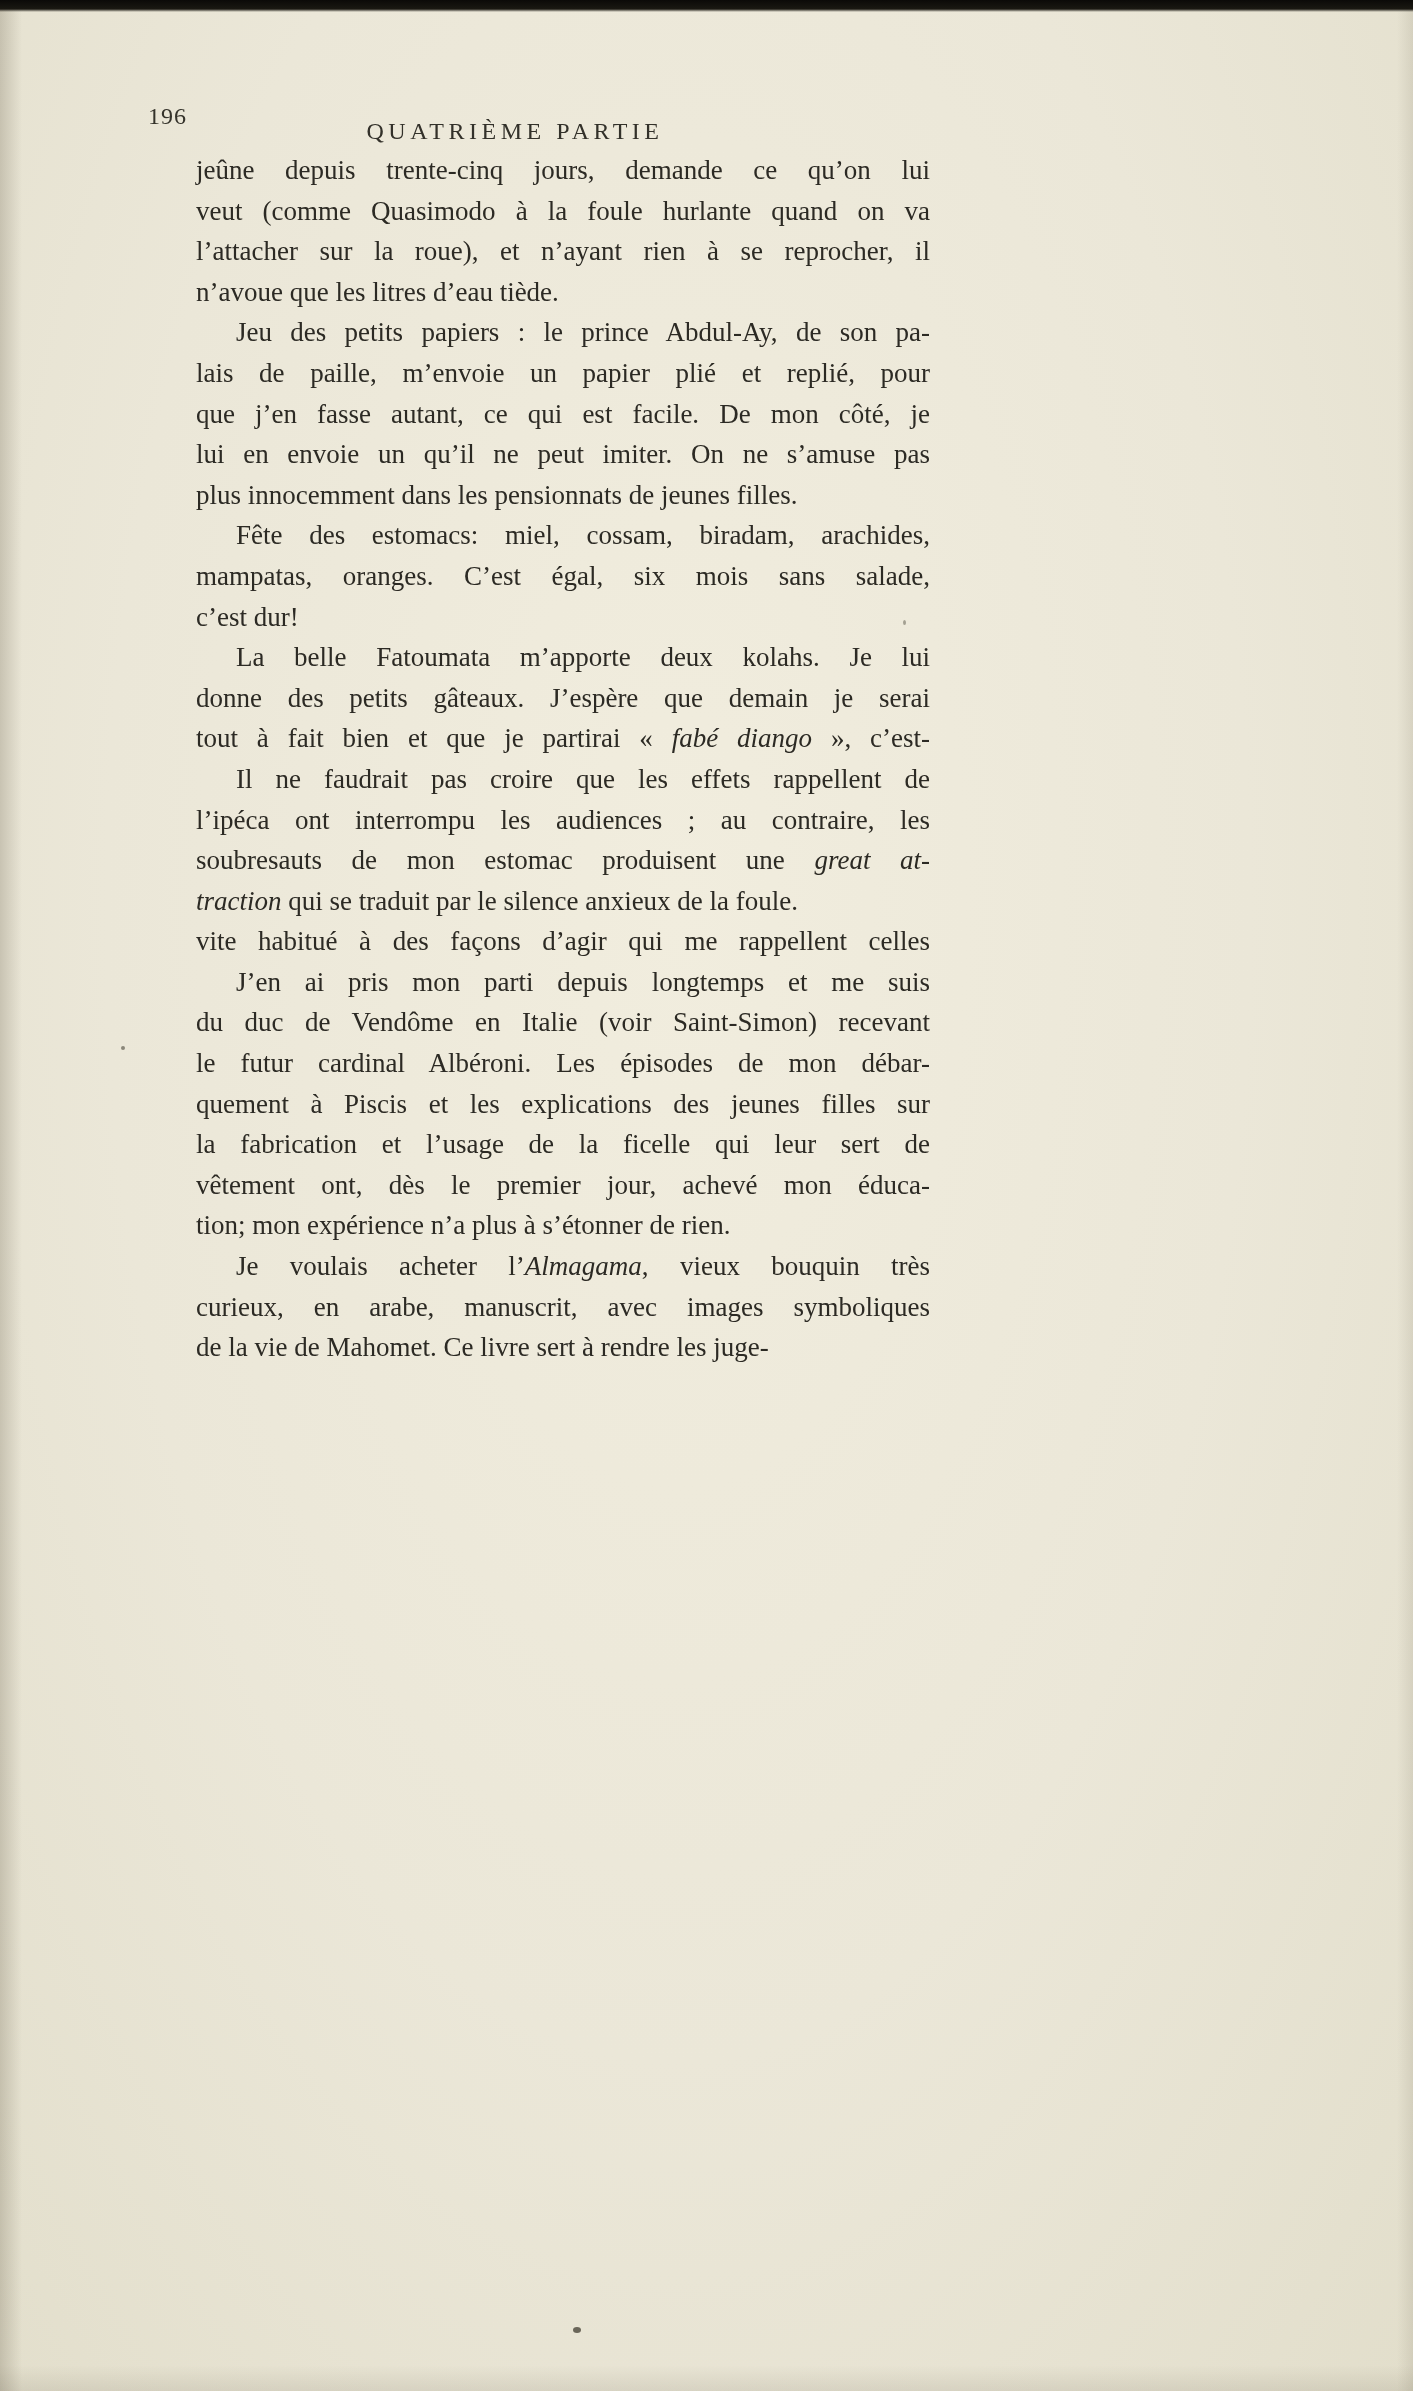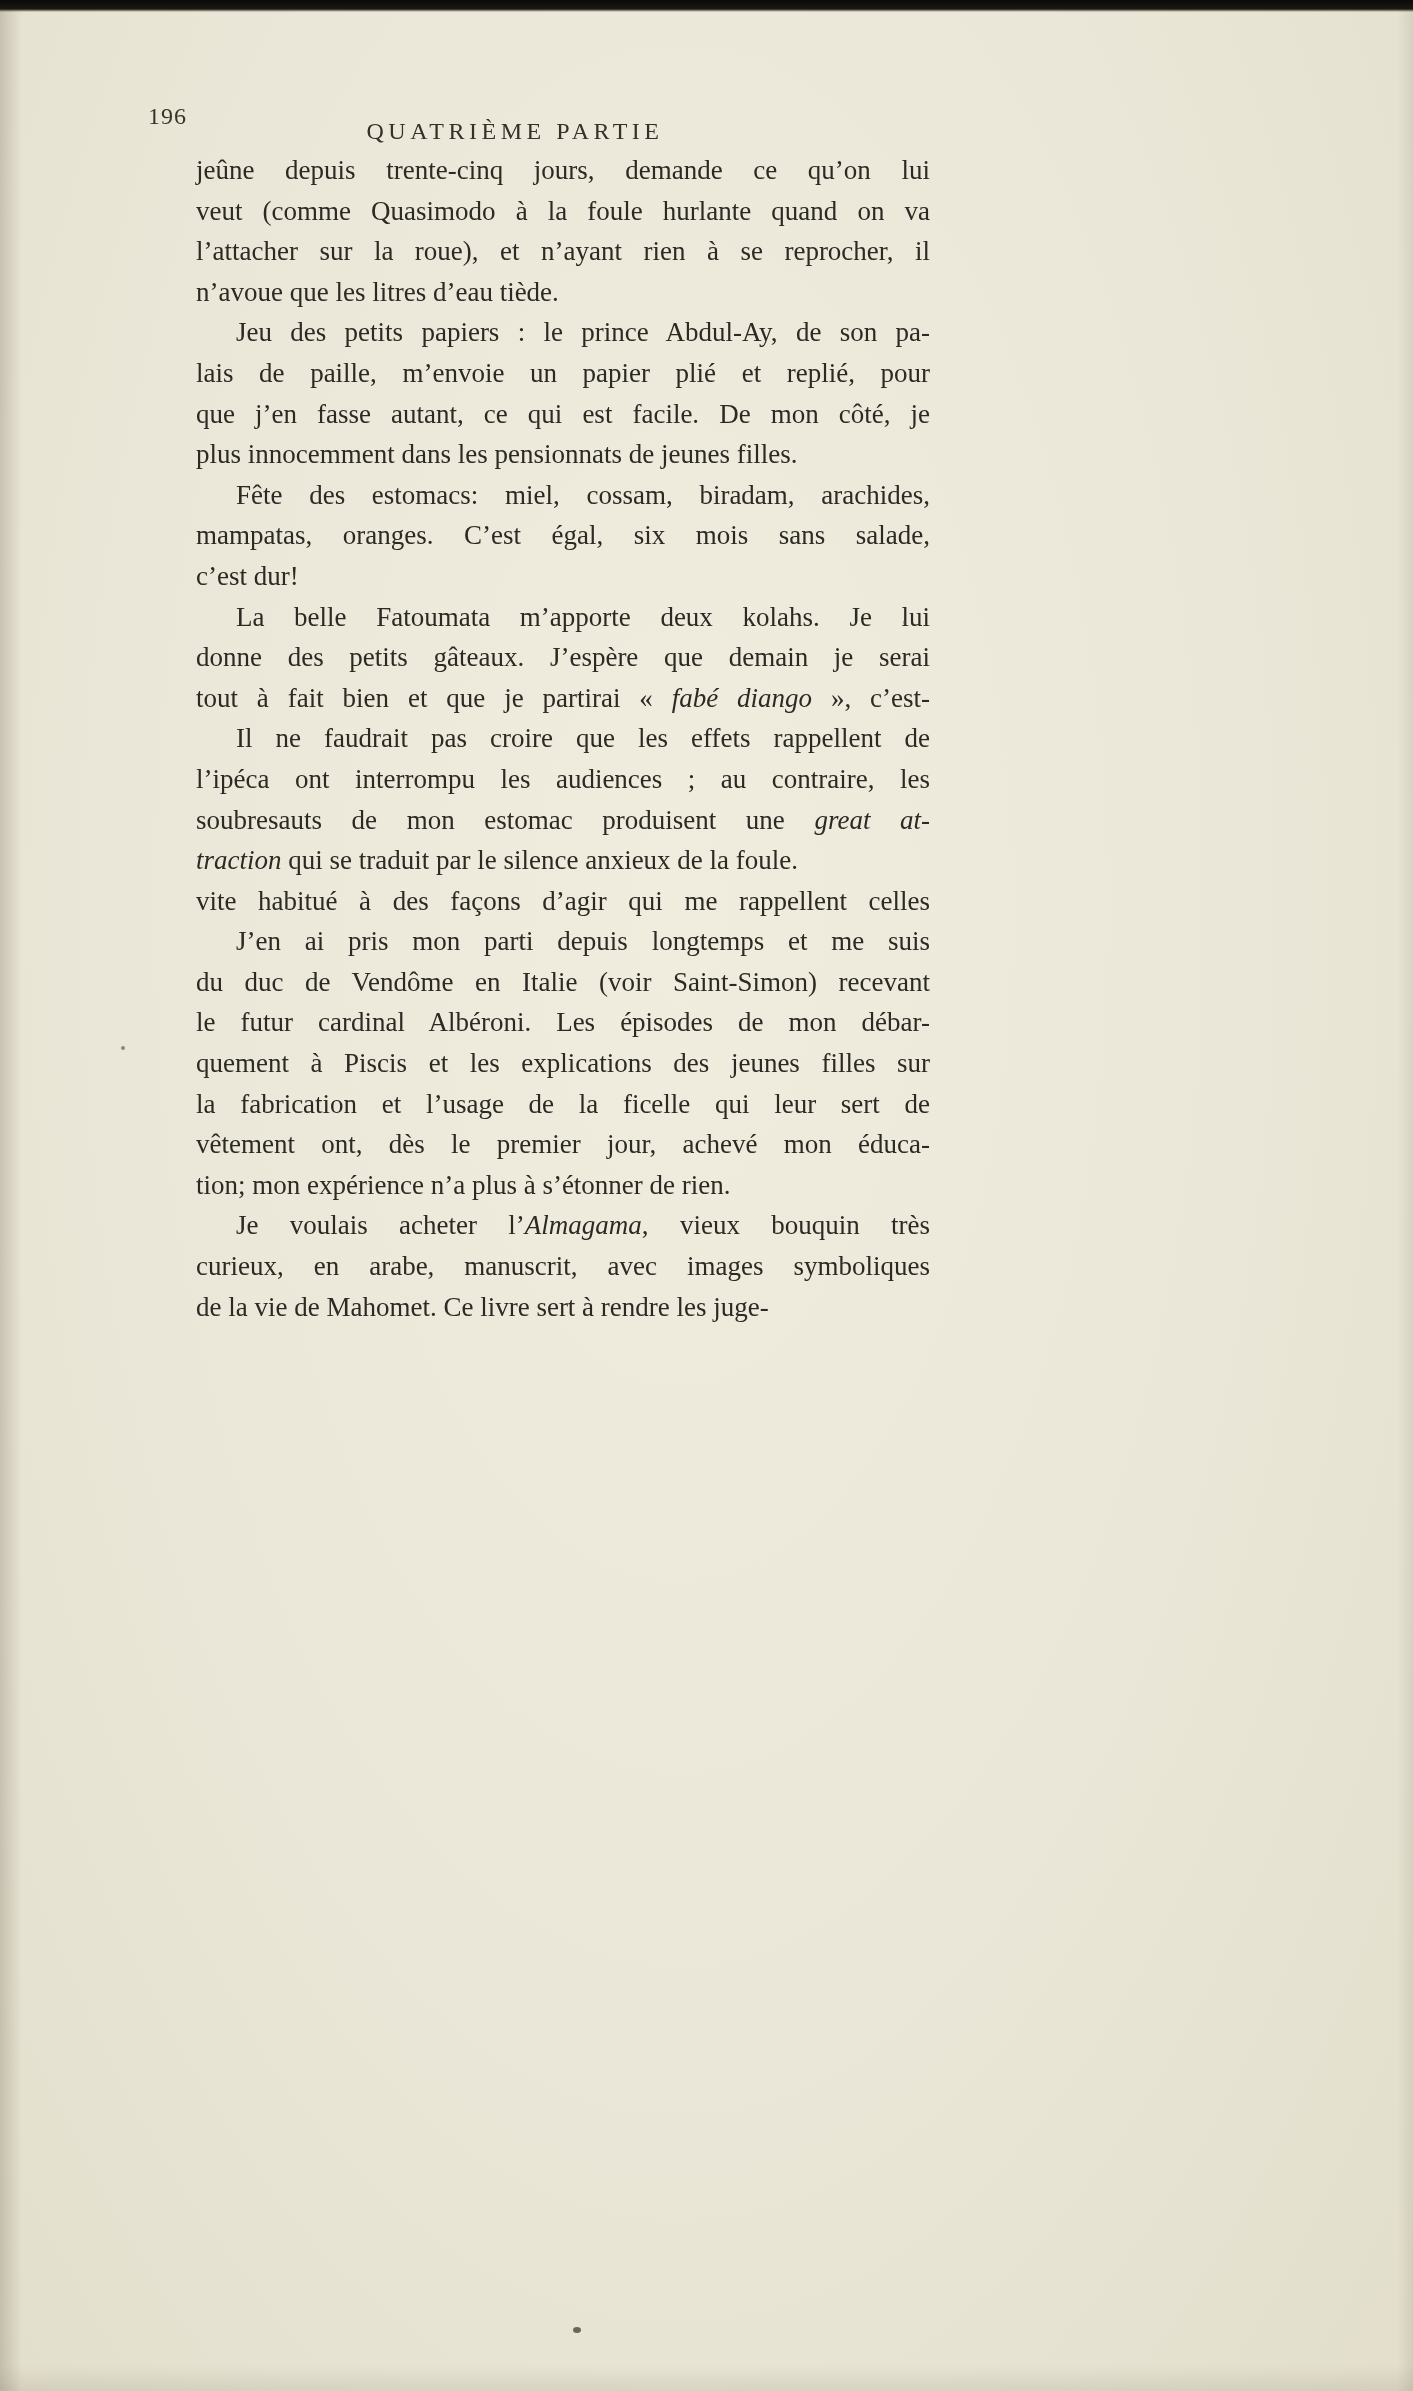--- a/index.html
+++ b/index.html
@@ -91,20 +91,21 @@
       <div class="para">
         <div class="line"><span>jeûne depuis trente-cinq jours, demande ce qu’on lui</span></div>
         <div class="line"><span>veut (comme Quasimodo à la foule hurlante quand on va</span></div>
         <div class="line"><span>l’attacher sur la roue), et n’ayant rien à se reprocher, il</span></div>
         <div class="line line-last"><span>n’avoue que les litres d’eau tiède.</span></div>
       </div>
       <div class="para">
         <div class="line line-indent"><span>Jeu des petits papiers : le prince Abdul-Ay, de son pa-</span></div>
         <div class="line"><span>lais de paille, m’envoie un papier plié et replié, pour</span></div>
         <div class="line"><span>que j’en fasse autant, ce qui est facile. De mon côté, je</span></div>
+        <div class="line"><span>lui en envoie un qu’il ne peut imiter. On ne s’amuse pas</span></div>
         <div class="line line-last"><span>plus innocemment dans les pensionnats de jeunes filles.</span></div>
       </div>
       <div class="para">
         <div class="line line-indent"><span>Fête des estomacs: miel, cossam, biradam, arachides,</span></div>
         <div class="line"><span>mampatas, oranges. C’est égal, six mois sans salade,</span></div>
         <div class="line line-last"><span>c’est dur!</span></div>
       </div>
       <div class="para">
         <div class="line line-indent"><span>La belle Fatoumata m’apporte deux kolahs. Je lui</span></div>
         <div class="line"><span>donne des petits gâteaux. J’espère que demain je serai</span></div>

